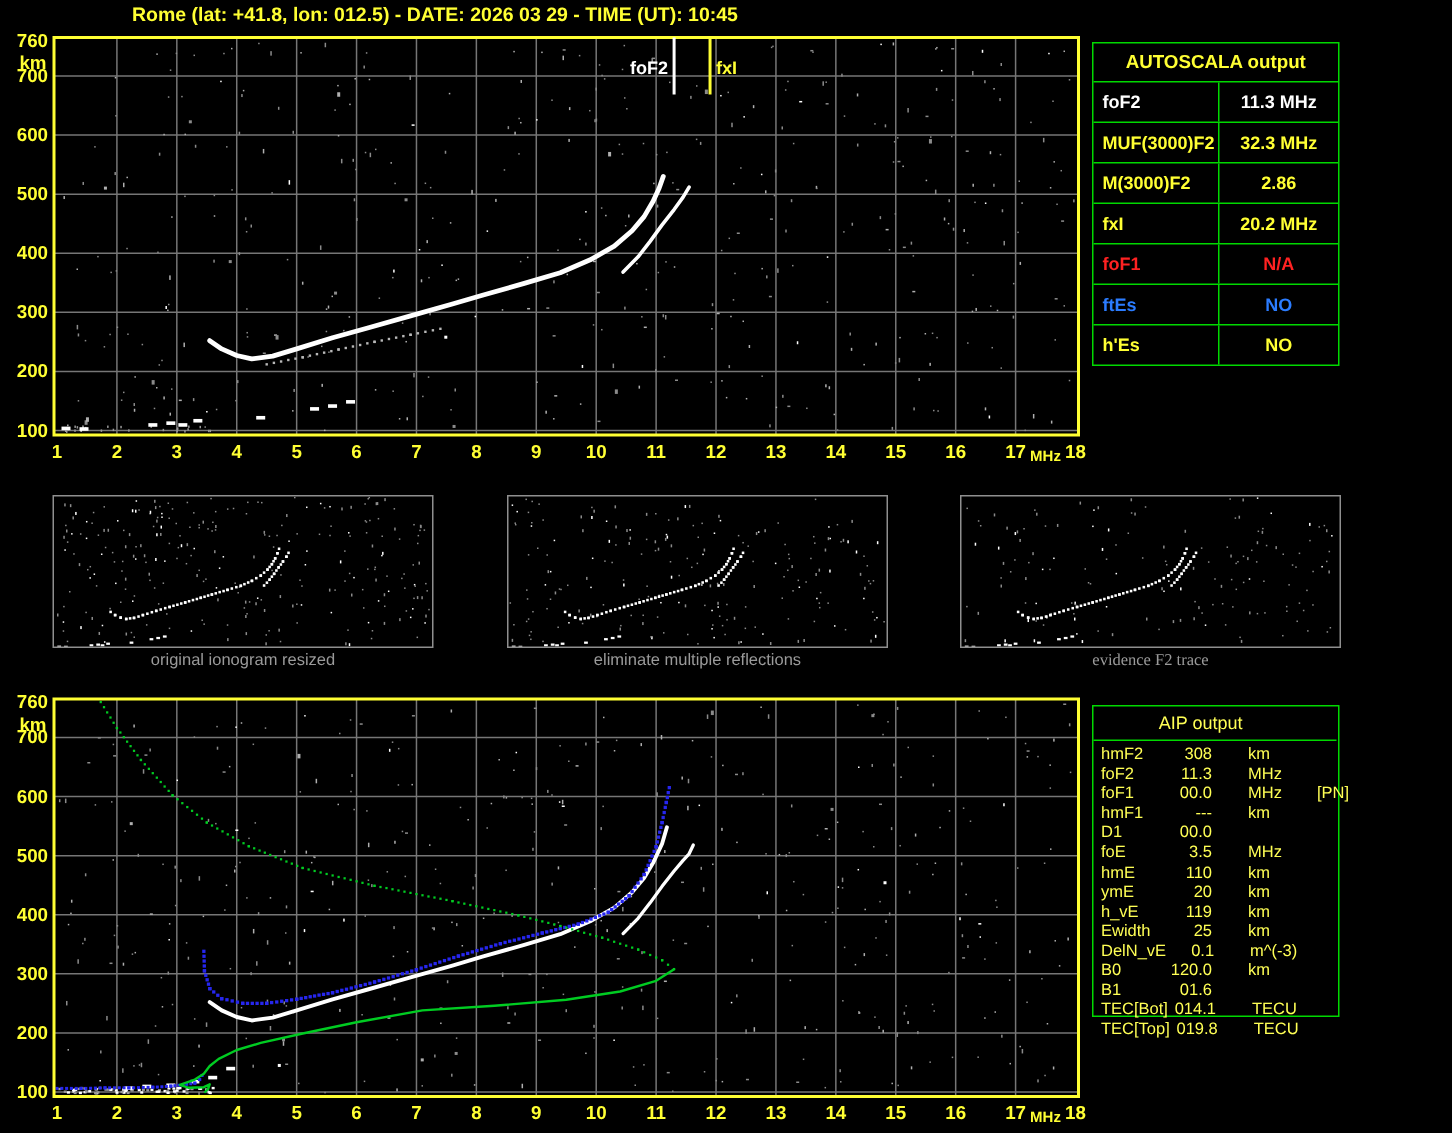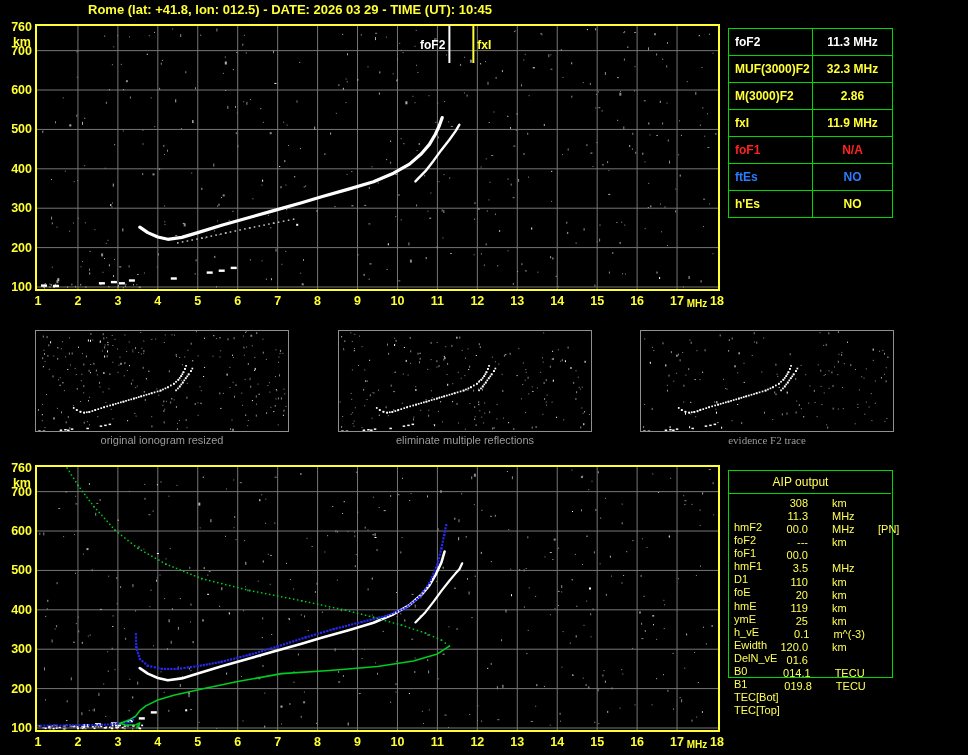--- a/index.html
+++ b/index.html
@@ -23,21 +23,21 @@
   .thumb{position:absolute;top:330px;width:252px;height:100px;border:1px solid #8f8f8f;background:#000;}
   #thumb1{left:35px;} #thumb2{left:338px;} #thumb3{left:640px;}
   .thumb-caption{position:absolute;top:434px;width:254px;text-align:center;color:#9a9a9a;font-size:11px;}
   #cap1{left:35px;} #cap2{left:338px;} #cap3{left:640px;font-family:Liberation Serif, serif;}
   
   .aip-border{position:absolute;left:728px;top:470px;width:163px;height:206px;border:1px solid #00d900;}
   .aip-title{position:absolute;left:728px;top:475px;width:145px;text-align:center;color:#ffff55;font-size:12px;}
   .aip-divider{position:absolute;left:729px;top:493px;width:162px;border-top:1px solid #00d900;}
   .aip-rows{position:absolute;left:734px;top:497px;width:225px;color:#ffff55;font-size:11px;}
   .aip-row{display:flex;height:13.1px;line-height:13px;white-space:nowrap;}
-  .aip-label{flex:0 0 42px;margin-top:24px;}
+  .aip-label{flex:0 0 42px;}
   .aip-value{flex:0 0 32px;text-align:right;}
   .aip-unit{flex:0 0 44px;margin-left:24px;}
   .aip-extra{margin-left:2px;}
 </style>
 </head>
 <body>
 
 <div class="screen">
 
   <div class="title">Rome (lat: +41.8, lon: 012.5) - DATE: 2026 03 29 - TIME (UT): 10:45</div>
@@ -614,35 +614,36 @@
         <text x="32" y="172.8181818181818" fill="#ffff33" text-anchor="end">400</text>
         <text x="32" y="133.42424242424244" fill="#ffff33" text-anchor="end">500</text>
         <text x="32" y="94.03030303030303" fill="#ffff33" text-anchor="end">600</text>
         <text x="32" y="54.63636363636364" fill="#ffff33" text-anchor="end">700</text>
         <text x="32" y="31" fill="#ffff33" text-anchor="end">760</text>
         <text x="31" y="46" fill="#ffff33" text-anchor="end">km</text>
       </g>
     </svg>
 
   <div class="as-box">
+    <div class="as-title">AUTOSCALA output</div>
     <div class="as-row">
       <span class="as-label" style="color: rgb(255, 255, 255);">foF2</span>
       <span class="as-value" style="color: rgb(255, 255, 255);">11.3 MHz</span>
     </div>
     <div class="as-row">
       <span class="as-label" style="color: rgb(255, 255, 51);">MUF(3000)F2</span>
       <span class="as-value" style="color: rgb(255, 255, 51);">32.3 MHz</span>
     </div>
     <div class="as-row">
       <span class="as-label" style="color: rgb(255, 255, 51);">M(3000)F2</span>
       <span class="as-value" style="color: rgb(255, 255, 51);">2.86</span>
     </div>
     <div class="as-row">
       <span class="as-label" style="color: rgb(255, 255, 51);">fxI</span>
-      <span class="as-value" style="color: rgb(255, 255, 51);">11.9 MHz</span>
+      <span class="as-value" style="color: rgb(255, 255, 51);">20.2 MHz</span>
     </div>
     <div class="as-row">
       <span class="as-label" style="color: rgb(255, 34, 34);">foF1</span>
       <span class="as-value" style="color: rgb(255, 34, 34);">N/A</span>
     </div>
     <div class="as-row">
       <span class="as-label" style="color: rgb(43, 124, 255);">ftEs</span>
       <span class="as-value" style="color: rgb(43, 124, 255);">NO</span>
     </div>
     <div class="as-row">

